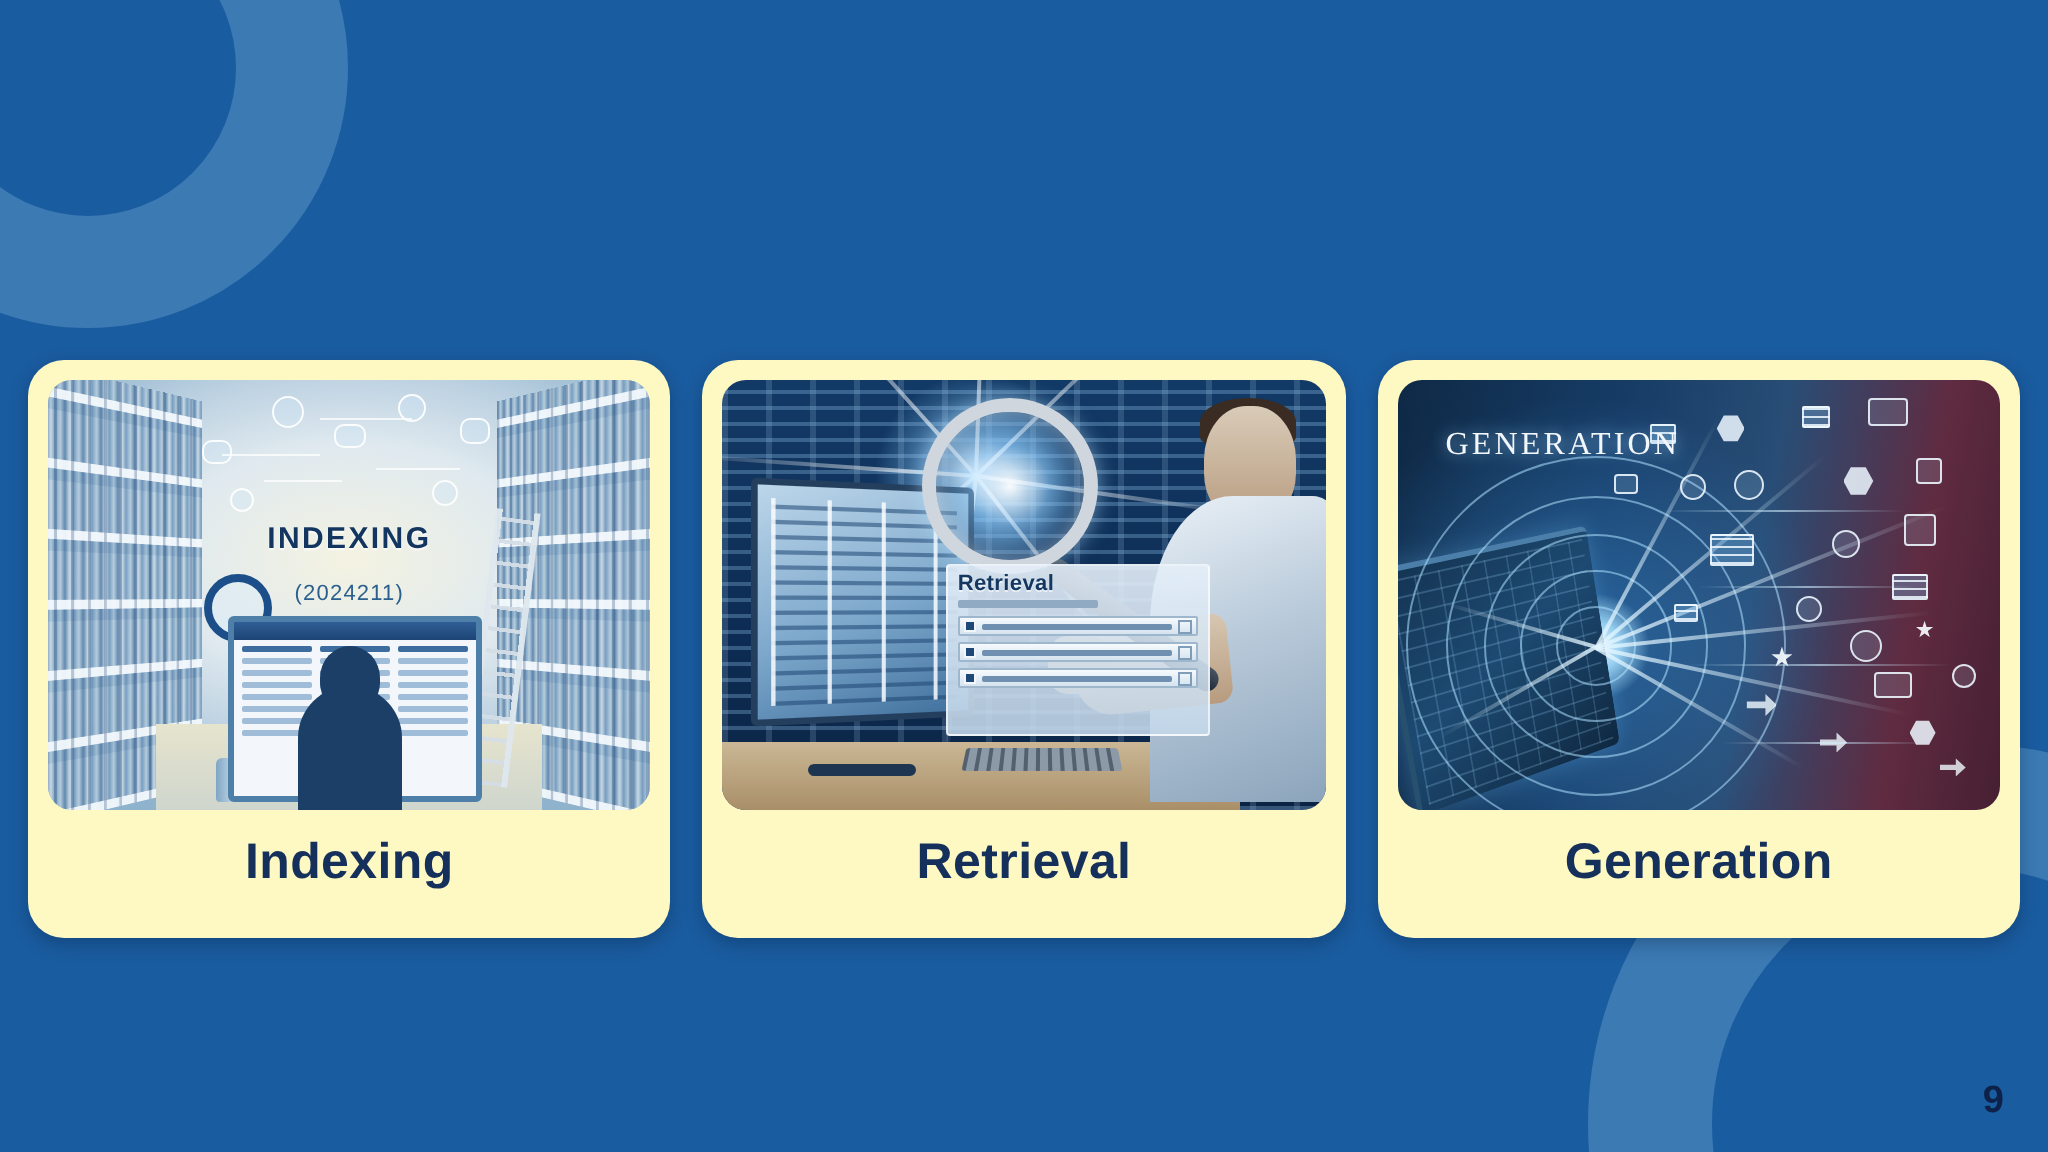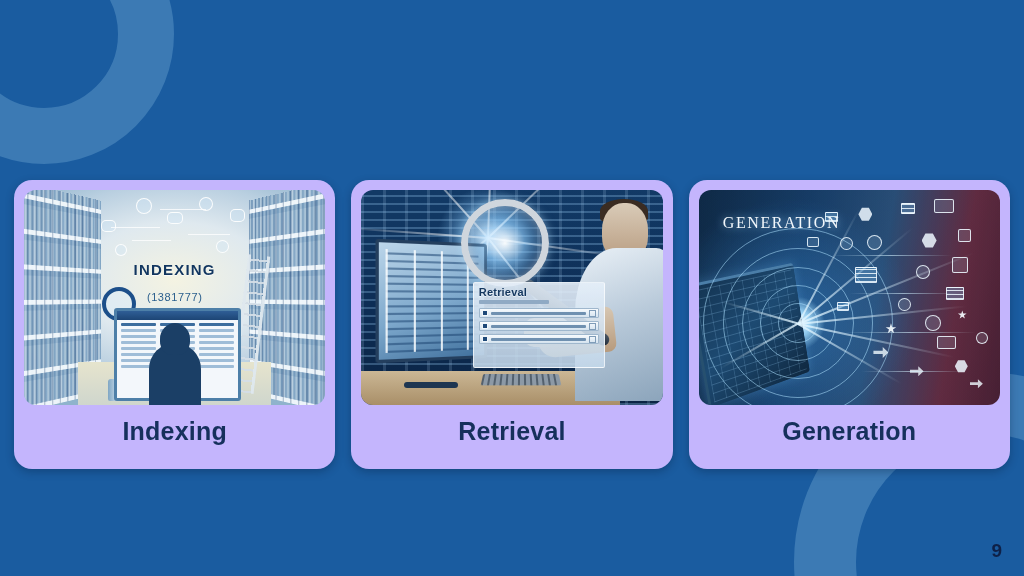--- a/index.html
+++ b/index.html
@@ -72,21 +72,21 @@
     position: absolute;
     left: 14px;
     top: 180px;
     width: 996px;
     height: 289px;
     display: flex;
     gap: 16px;
   }
   .card {
     flex: 1 1 0;
-    background: #c4b5fd;
+    background: #fef9c3;
     border-radius: 18px;
     box-shadow: 0 3px 9px rgba(3,24,50,0.30);
     padding: 10px 10px 12px 10px;
     display: flex;
     flex-direction: column;
   }
   .card-figure {
     position: relative;
     width: 100%;
     height: 215px;
@@ -609,21 +609,21 @@
           <div class="net-icon" style="left:80%; top:22%; width:15px; height:13px;"></div>
           <div class="net-icon rnd" style="left:14%; top:72%; width:12px; height:12px;"></div>
           <div class="net-icon rnd" style="left:72%; top:66%; width:13px; height:13px;"></div>
           <div class="net-line" style="left:12%; top:48%; width:28%;"></div>
           <div class="net-line" style="left:40%; top:22%; width:26%;"></div>
           <div class="net-line" style="left:56%; top:58%; width:24%;"></div>
           <div class="net-line" style="left:24%; top:66%; width:22%;"></div>
         </div>
 
         <div class="index-title">INDEXING</div>
-        <div class="index-sub">(1381777)</div>
+        <div class="index-sub">(2024211)</div>
 
         <div class="magnifier"></div>
         <div class="ladder"></div>
         <div class="bin"></div>
 
         <div class="index-monitor">
           <div class="monitor-bar"></div>
           <div class="monitor-rows">
             <div class="monitor-col">
               <div class="monitor-row dk"></div>

